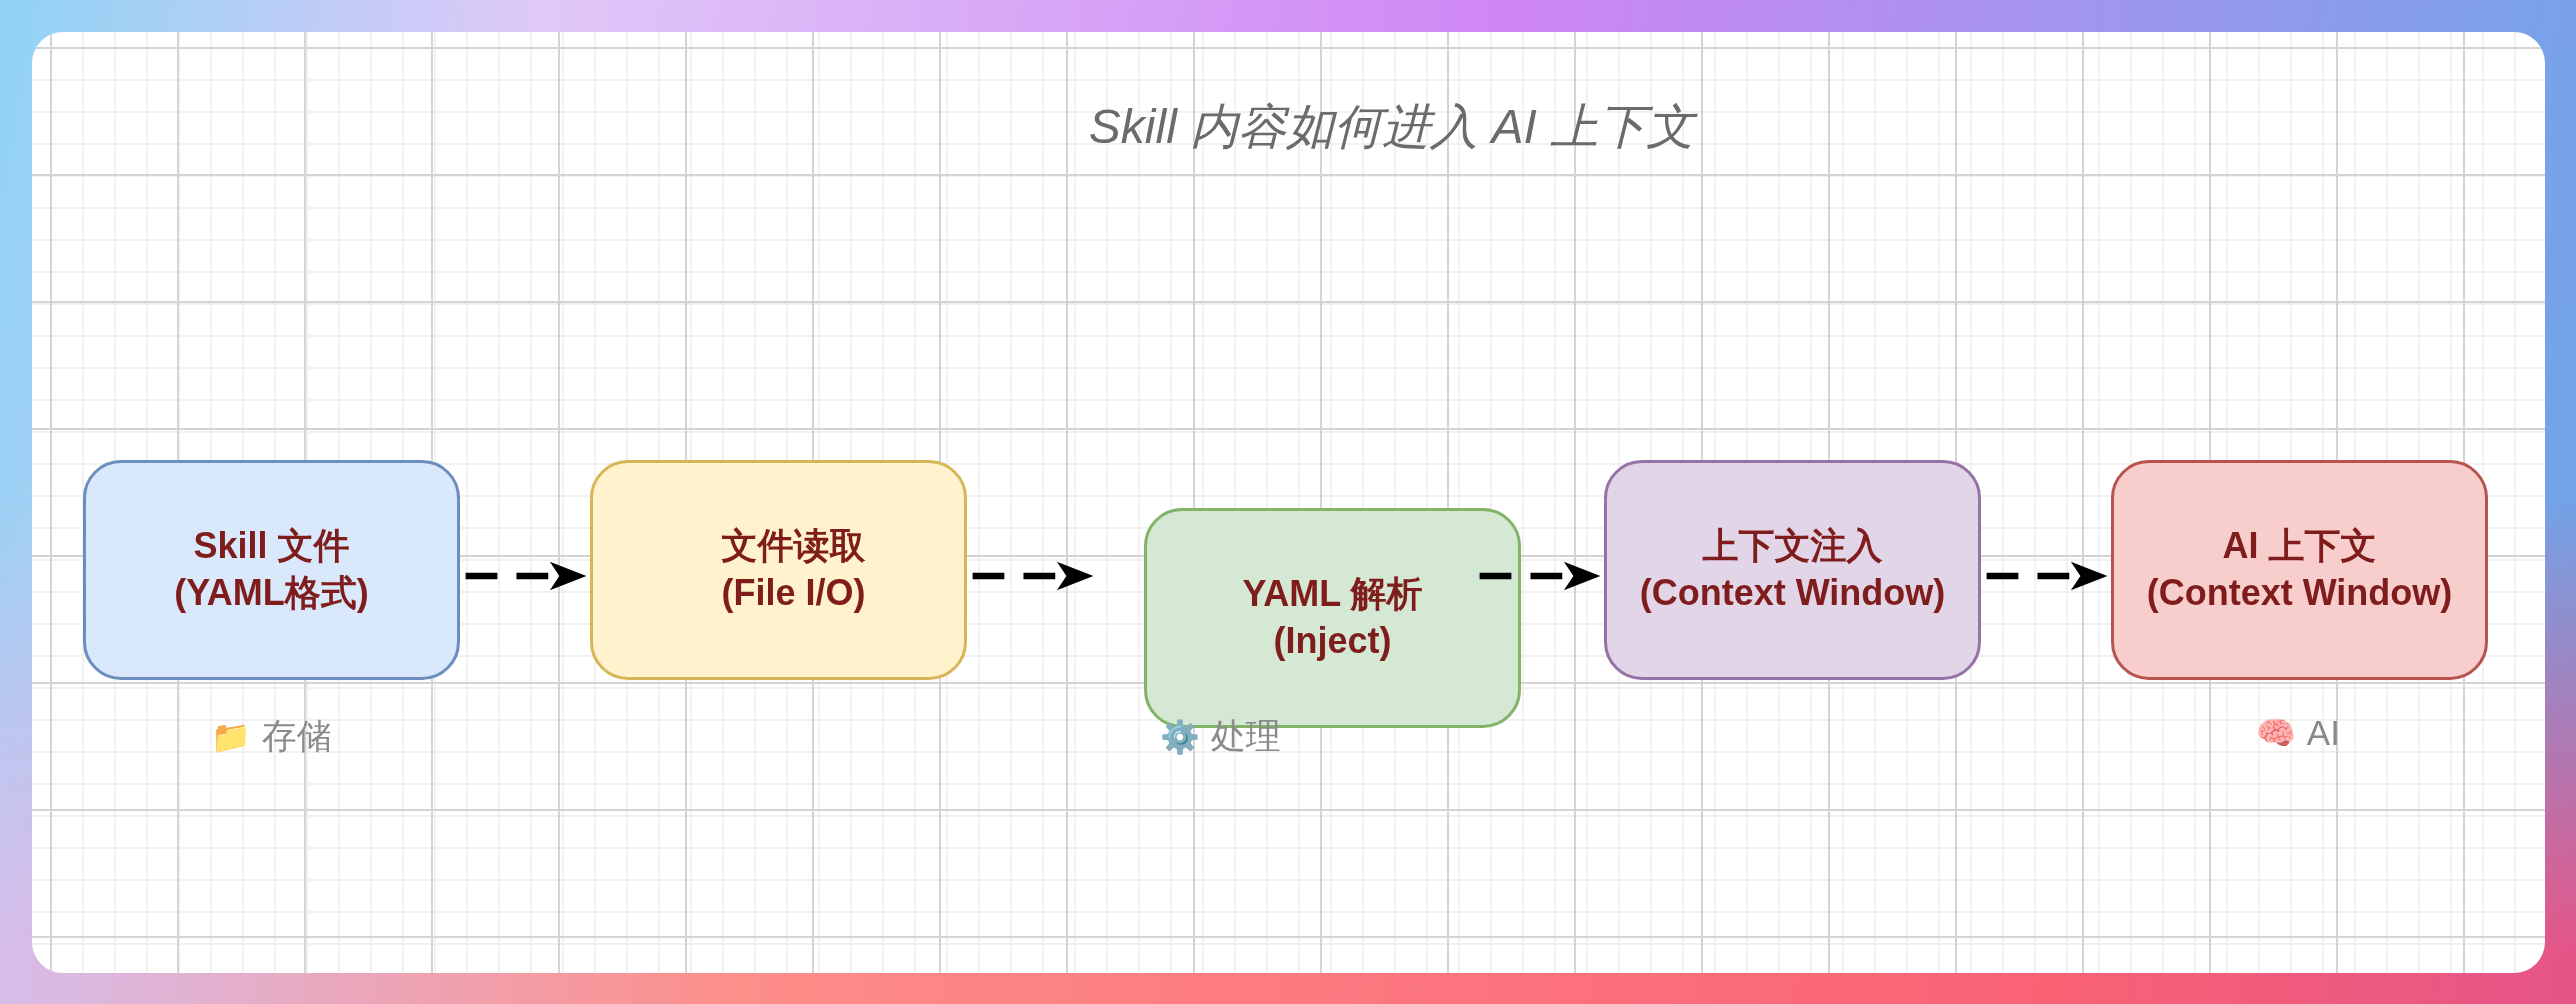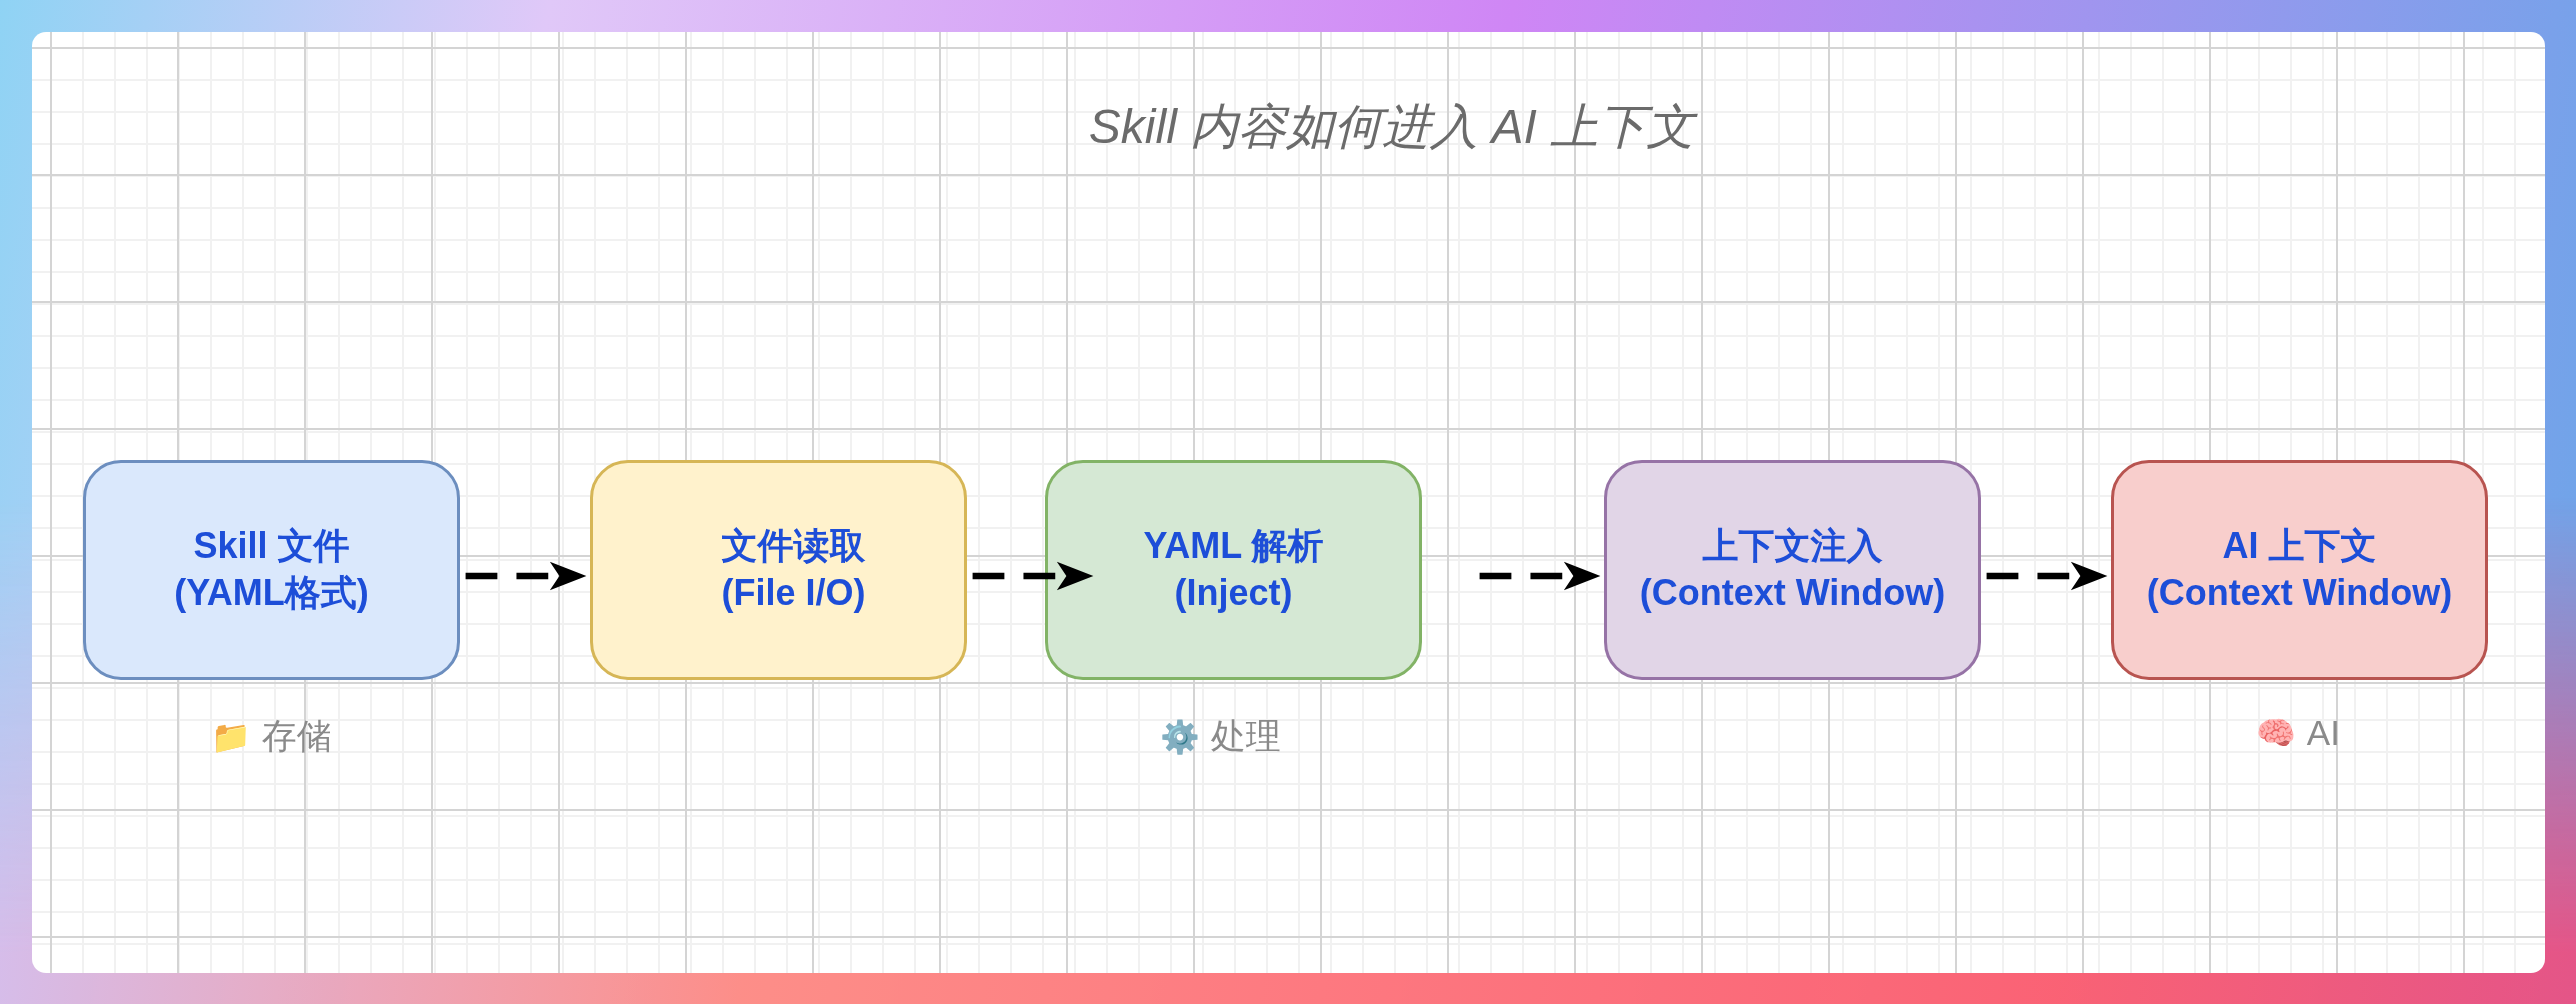--- a/index.html
+++ b/index.html
@@ -9,38 +9,38 @@
       font-family: "Liberation Sans", "DejaVu Sans", sans-serif;
     }
     .bg-bottom {
       position: absolute; left: 0; right: 0; bottom: 0; height: 507px;
       background: linear-gradient(95deg, rgba(214,190,238,0.95) 0%, rgba(255,140,130,0.95) 30%, rgba(255,95,110,0.95) 80%, rgba(235,80,130,0.95) 100%);
       -webkit-mask-image: linear-gradient(to bottom, transparent 0%, #000 90%);
       mask-image: linear-gradient(to bottom, transparent 0%, #000 90%);
     }
     .canvas {
       position: absolute; left: 32px; top: 32px; width: 2513px; height: 941px;
-      border-radius: 14px; overflow: hidden; background-color: #ffffff;
+      border-radius: 31px; overflow: hidden; background-color: #ffffff;
       background-image:
         linear-gradient(to right, #d4d4d4 1.6px, transparent 1.6px),
         linear-gradient(to bottom, #d4d4d4 1.6px, transparent 1.6px),
         linear-gradient(to right, #f1f1f1 1.6px, transparent 1.6px),
         linear-gradient(to bottom, #f1f1f1 1.6px, transparent 1.6px);
       background-size: 127px 127px, 127px 127px, 32px 32px, 32px 32px;
       background-position: 18px 15px, 18px 15px, 18px 15px, 18px 15px;
     }
     .title-top {
       position: absolute; top: 63px; left: 0; width: 100%; text-align: center;
       font-size: 48px; font-style: italic; color: #6b6b6b; padding-left: 206px; box-sizing: border-box;
     }
     .node {
       position: absolute; top: 428px; width: 377px; height: 220px;
       border: 3.2px solid; border-radius: 38px; box-sizing: border-box;
       display: flex; flex-direction: column; align-items: center; justify-content: center;
-      font-weight: bold; font-size: 36px; color: #1d4ed8; line-height: 1.3; text-align: center;
+      font-weight: bold; font-size: 36px; color: #7f1d1d; line-height: 1.3; text-align: center;
     }
     .arrow { position: absolute; top: 528px; width: 124px; height: 32px; }
     .sublabel {
       position: absolute; top: 681px; font-size: 35px; color: #8a8a8a;
       display: flex; align-items: center; gap: 11px;
     }
     .sublabel .emoji { font-size: 32px; }
     .title-bottom {
       position: absolute; top: 784px; left: 0; width: 100%; text-align: center;
       font-size: 60px; font-weight: bold; color: #333333; padding-left: 127px; box-sizing: border-box;
@@ -56,21 +56,21 @@
   <div class="title-top">Skill 内容如何进入 AI 上下文</div>
 
   <div class="node" id="node-0" style="left: 51px; background: rgb(218, 232, 252); border-color: rgb(108, 142, 191);">
     <span>Skill 文件</span>
     <span>(YAML格式)</span>
   </div>
   <div class="node" id="node-1" style="left: 558px; background: rgb(255, 242, 204); border-color: rgb(214, 182, 86); padding-left: 30px;">
     <span>文件读取</span>
     <span>(File I/O)</span>
   </div>
-  <div class="node" id="node-2" style="left: 1013px; background: rgb(213, 232, 212); border-color: rgb(130, 179, 102);">
+  <div class="node" id="node-2" style="left: 1112px; background: rgb(213, 232, 212); border-color: rgb(130, 179, 102); margin-top: 48px;">
     <span>YAML 解析</span>
     <span>(Inject)</span>
   </div>
   <div class="node" id="node-3" style="left: 1572px; background: rgb(225, 213, 231); border-color: rgb(150, 115, 166);">
     <span>上下文注入</span>
     <span>(Context Window)</span>
   </div>
   <div class="node" id="node-4" style="left: 2079px; background: rgb(248, 206, 204); border-color: rgb(184, 84, 80); text-align: center;">
     <span>AI 上下文</span>
     <span>(Context Window)</span>

